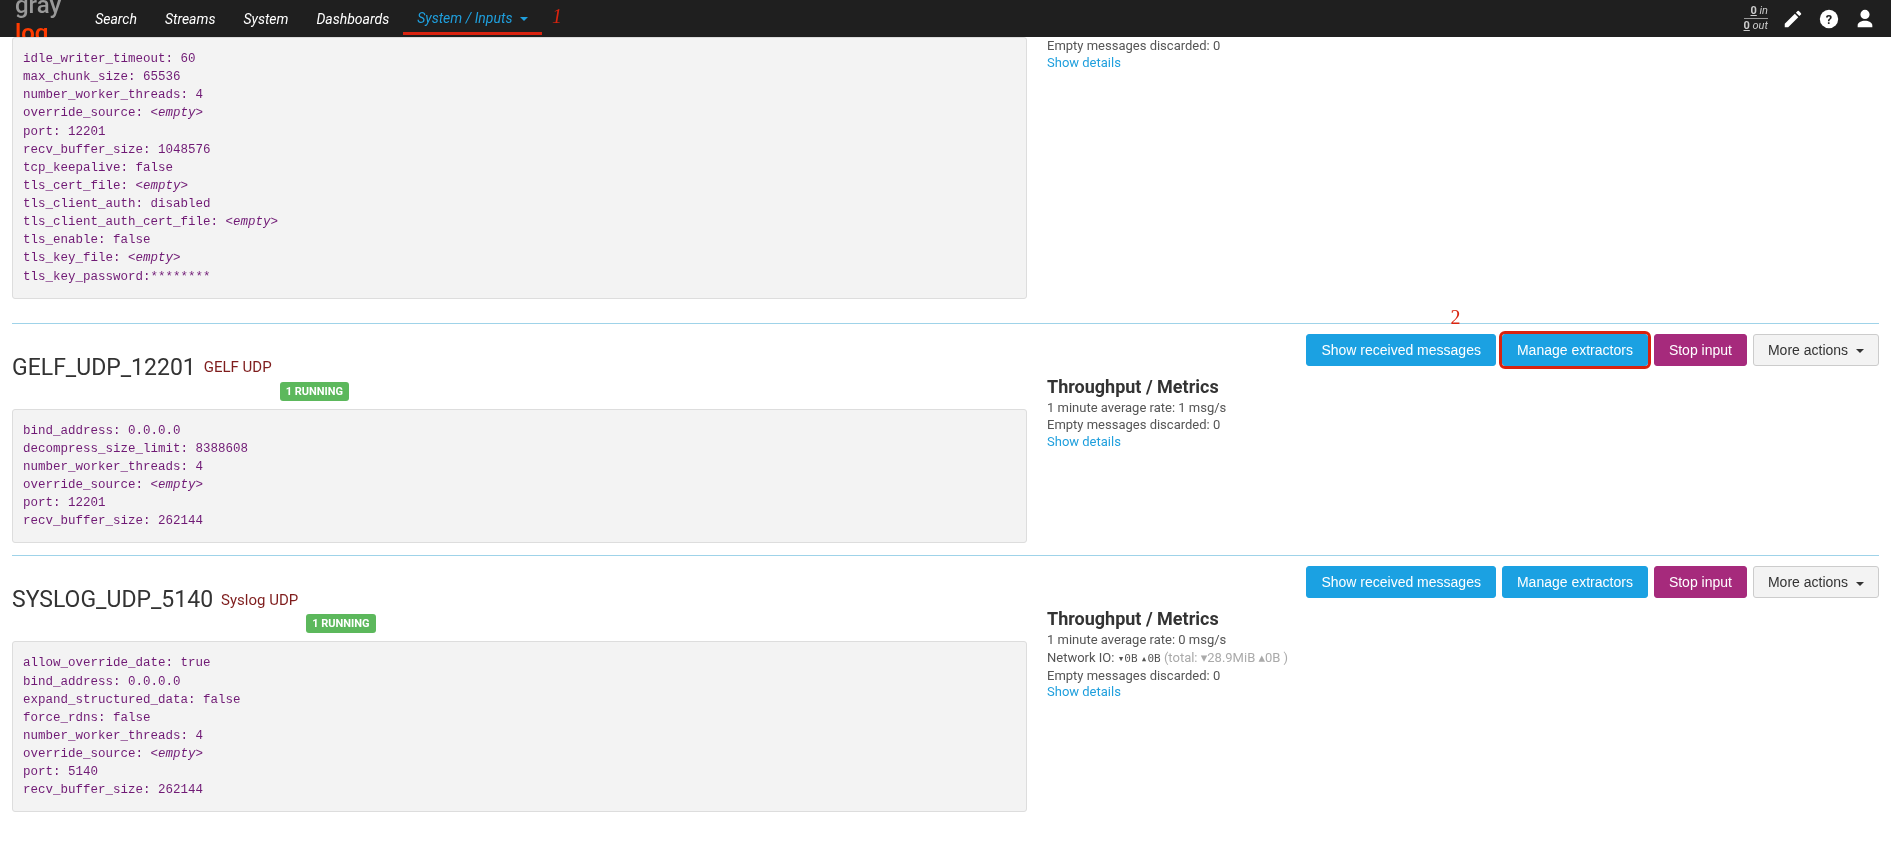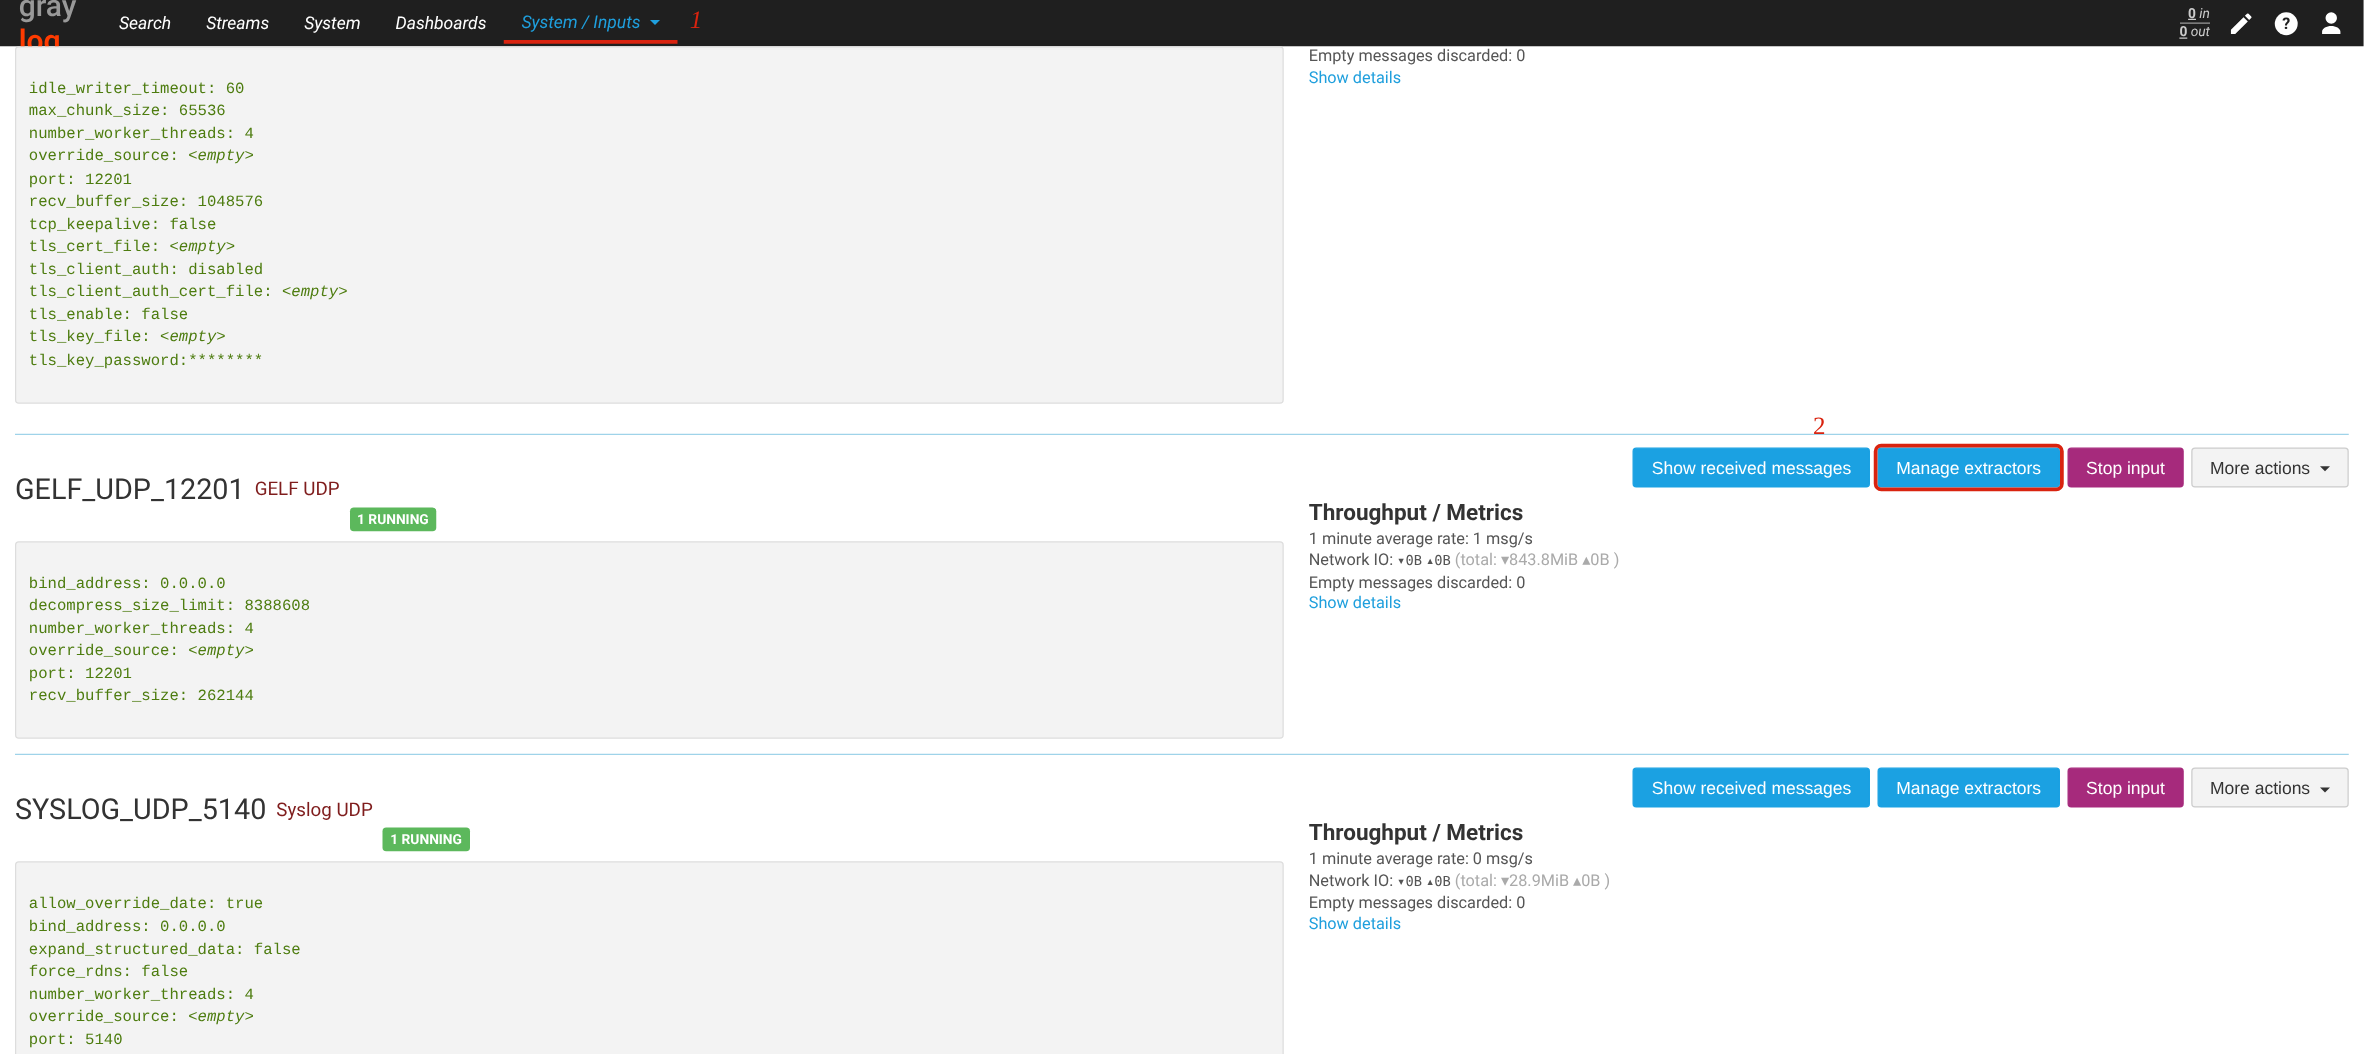--- a/index.html
+++ b/index.html
@@ -57,25 +57,25 @@
     font-size: 13px;
   }
   .io-stats { text-align: right; line-height: 1.1; font-size: 11px; }
   .io-stats .line { border-bottom:1px solid #999; padding-bottom:1px; margin-bottom:1px;}
   .io-stats .num { font-weight: bold; text-decoration: underline;}
   .nav-icon { width: 22px; height: 22px; fill: #fff; cursor: pointer; }
   .config-block {
     background: #f3f3f3;
     border: 1px solid #ddd;
     border-radius: 3px;
-    padding: 24px 10px;
+    padding: 12px 10px;
     margin: 0 12px 12px 12px;
     font-family: Menlo, Monaco, Consolas, "Courier New", monospace;
     font-size: 12.5px;
-    color: #4d7c0f;
+    color: #701a75;
     white-space: pre;
     line-height: 1.45;
   }
   .empty { font-style: italic; }
 
   .top-row {
     display: flex;
     align-items: flex-start;
     margin: 0 12px;
   }
@@ -225,21 +225,20 @@
           <div style="position: relative; flex: 1 1 0%;">
             <span class="annotation" style="right: -160px; top: -28px;">2</span>
           </div>
           <button class="btn btn-info">Show received messages</button>
           <button class="btn btn-info highlight">Manage extractors</button>
           <button class="btn btn-purple">Stop input</button>
           <button class="btn btn-default">More actions <span class="caret"></span></button>
         </div>
         <div class="metrics-title">Throughput / Metrics</div>
         <div class="metrics-line">1 minute average rate: 1 msg/s</div>
-        <div class="metrics-line">Network IO: <span class="arrow">▾0B</span> <span class="arrow">▴0B</span><span class="muted"> (total: ▾843.8MiB ▴0B )</span></div>
         <div class="metrics-line">Empty messages discarded: 0</div>
         <div class="link">Show details</div>
       </div>
     </div>
     <div class="input-section">
       <div class="input-left">
         <div class="input-header">
           <span class="input-title">SYSLOG_UDP_5140</span>
           <span class="input-type">Syslog UDP</span>
           <span class="badge">1 RUNNING</span>

